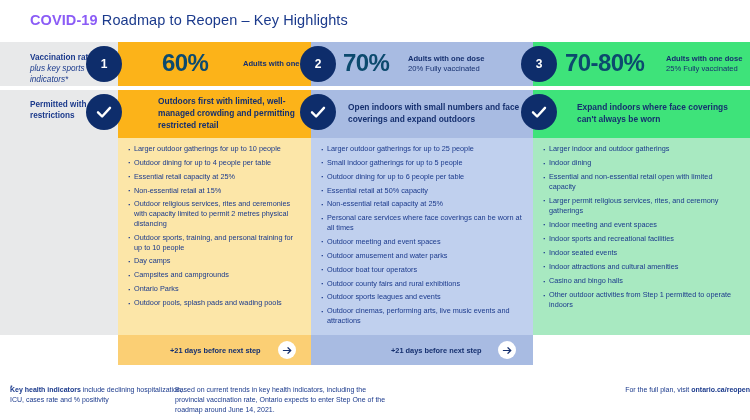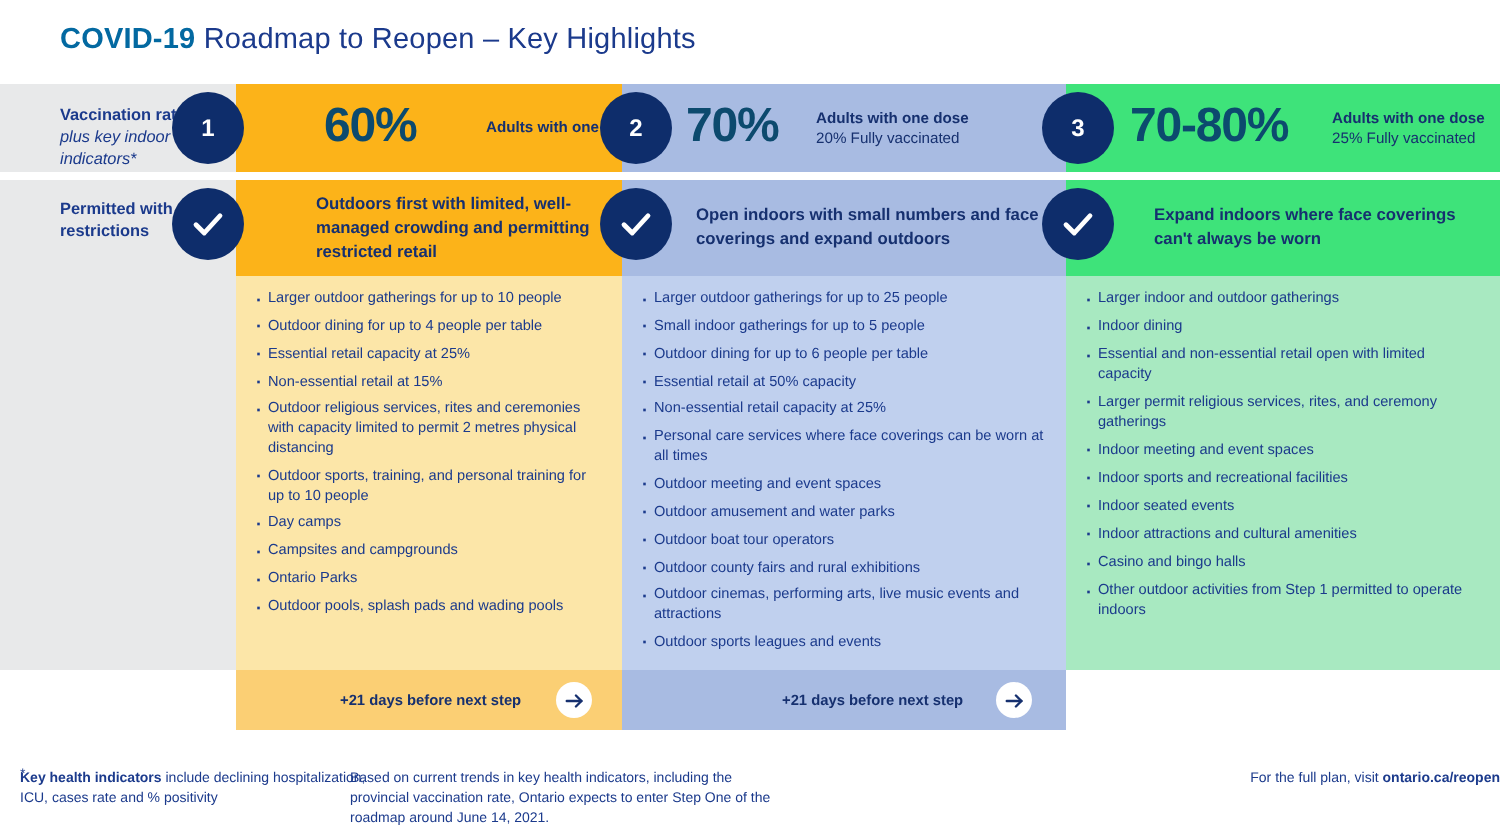--- a/index.html
+++ b/index.html
@@ -10,21 +10,21 @@
     overflow: hidden;
   }
   .page { position: relative; width: 750px; height: 420px; background:#fff; }
 
   
   .title {
     position: absolute; left: 30px; top: 12px;
     font-size: 14.5px; color: #1b3a8c; letter-spacing: .1px;
     white-space: nowrap;
   }
-  .title .bold { font-weight: bold; color:#0369a1;margin-top:16px; }
+  .title .bold { font-weight: bold; color:#8b5cf6;margin-top:16px; }
 
   
   .rail-vacc {
     position: absolute; left: 0; top: 42px; width: 118px; height: 44px;
     background: #e8e9ea;
   }
   .rail-perm {
     position: absolute; left: 0; top: 90px; width: 118px; height: 245px;
     background: #e8e9ea;
   }
@@ -139,21 +139,21 @@
 
   <div class="title">
     <span class="bold">COVID-19</span><span> Roadmap to Reopen – Key Highlights</span>
   </div>
 
   <div class="rail-vacc"></div>
   <div class="rail-perm"></div>
 
   <div class="rail-txt" id="rail-vacc-text">
     <span class="b">Vaccination rate</span>
-    <span class="i">plus key indoor</span>
+    <span class="i">plus key sports</span>
     <span class="i">indicators*</span>
   </div>
 
   <div class="rail-txt" id="rail-perm-text">
     <span class="b">Permitted with</span>
     <span class="b">restrictions</span>
   </div>
 
   <div class="vrow v1" id="v1">
     <div class="pct">60%</div>
@@ -232,22 +232,22 @@
         <li>Larger outdoor gatherings for up to 25 people</li>
         <li>Small indoor gatherings for up to 5 people</li>
         <li>Outdoor dining for up to 6 people per table</li>
         <li>Essential retail at 50% capacity</li>
         <li>Non-essential retail capacity at 25%</li>
         <li>Personal care services where face coverings can be worn at all times</li>
         <li>Outdoor meeting and event spaces</li>
         <li>Outdoor amusement and water parks</li>
         <li>Outdoor boat tour operators</li>
         <li>Outdoor county fairs and rural exhibitions</li>
+        <li>Outdoor sports leagues and events</li>
         <li>Outdoor cinemas, performing arts, live music events and attractions</li>
-        <li>Outdoor sports leagues and events</li>
       </ul>
   </div>
   <div class="bcol b3">
     <ul class="bullets" id="bullets-3">
         <li>Larger indoor and outdoor gatherings</li>
         <li>Indoor dining</li>
         <li>Essential and non-essential retail open with limited capacity</li>
         <li>Larger permit religious services, rites, and ceremony gatherings</li>
         <li>Indoor meeting and event spaces</li>
         <li>Indoor sports and recreational facilities</li>

